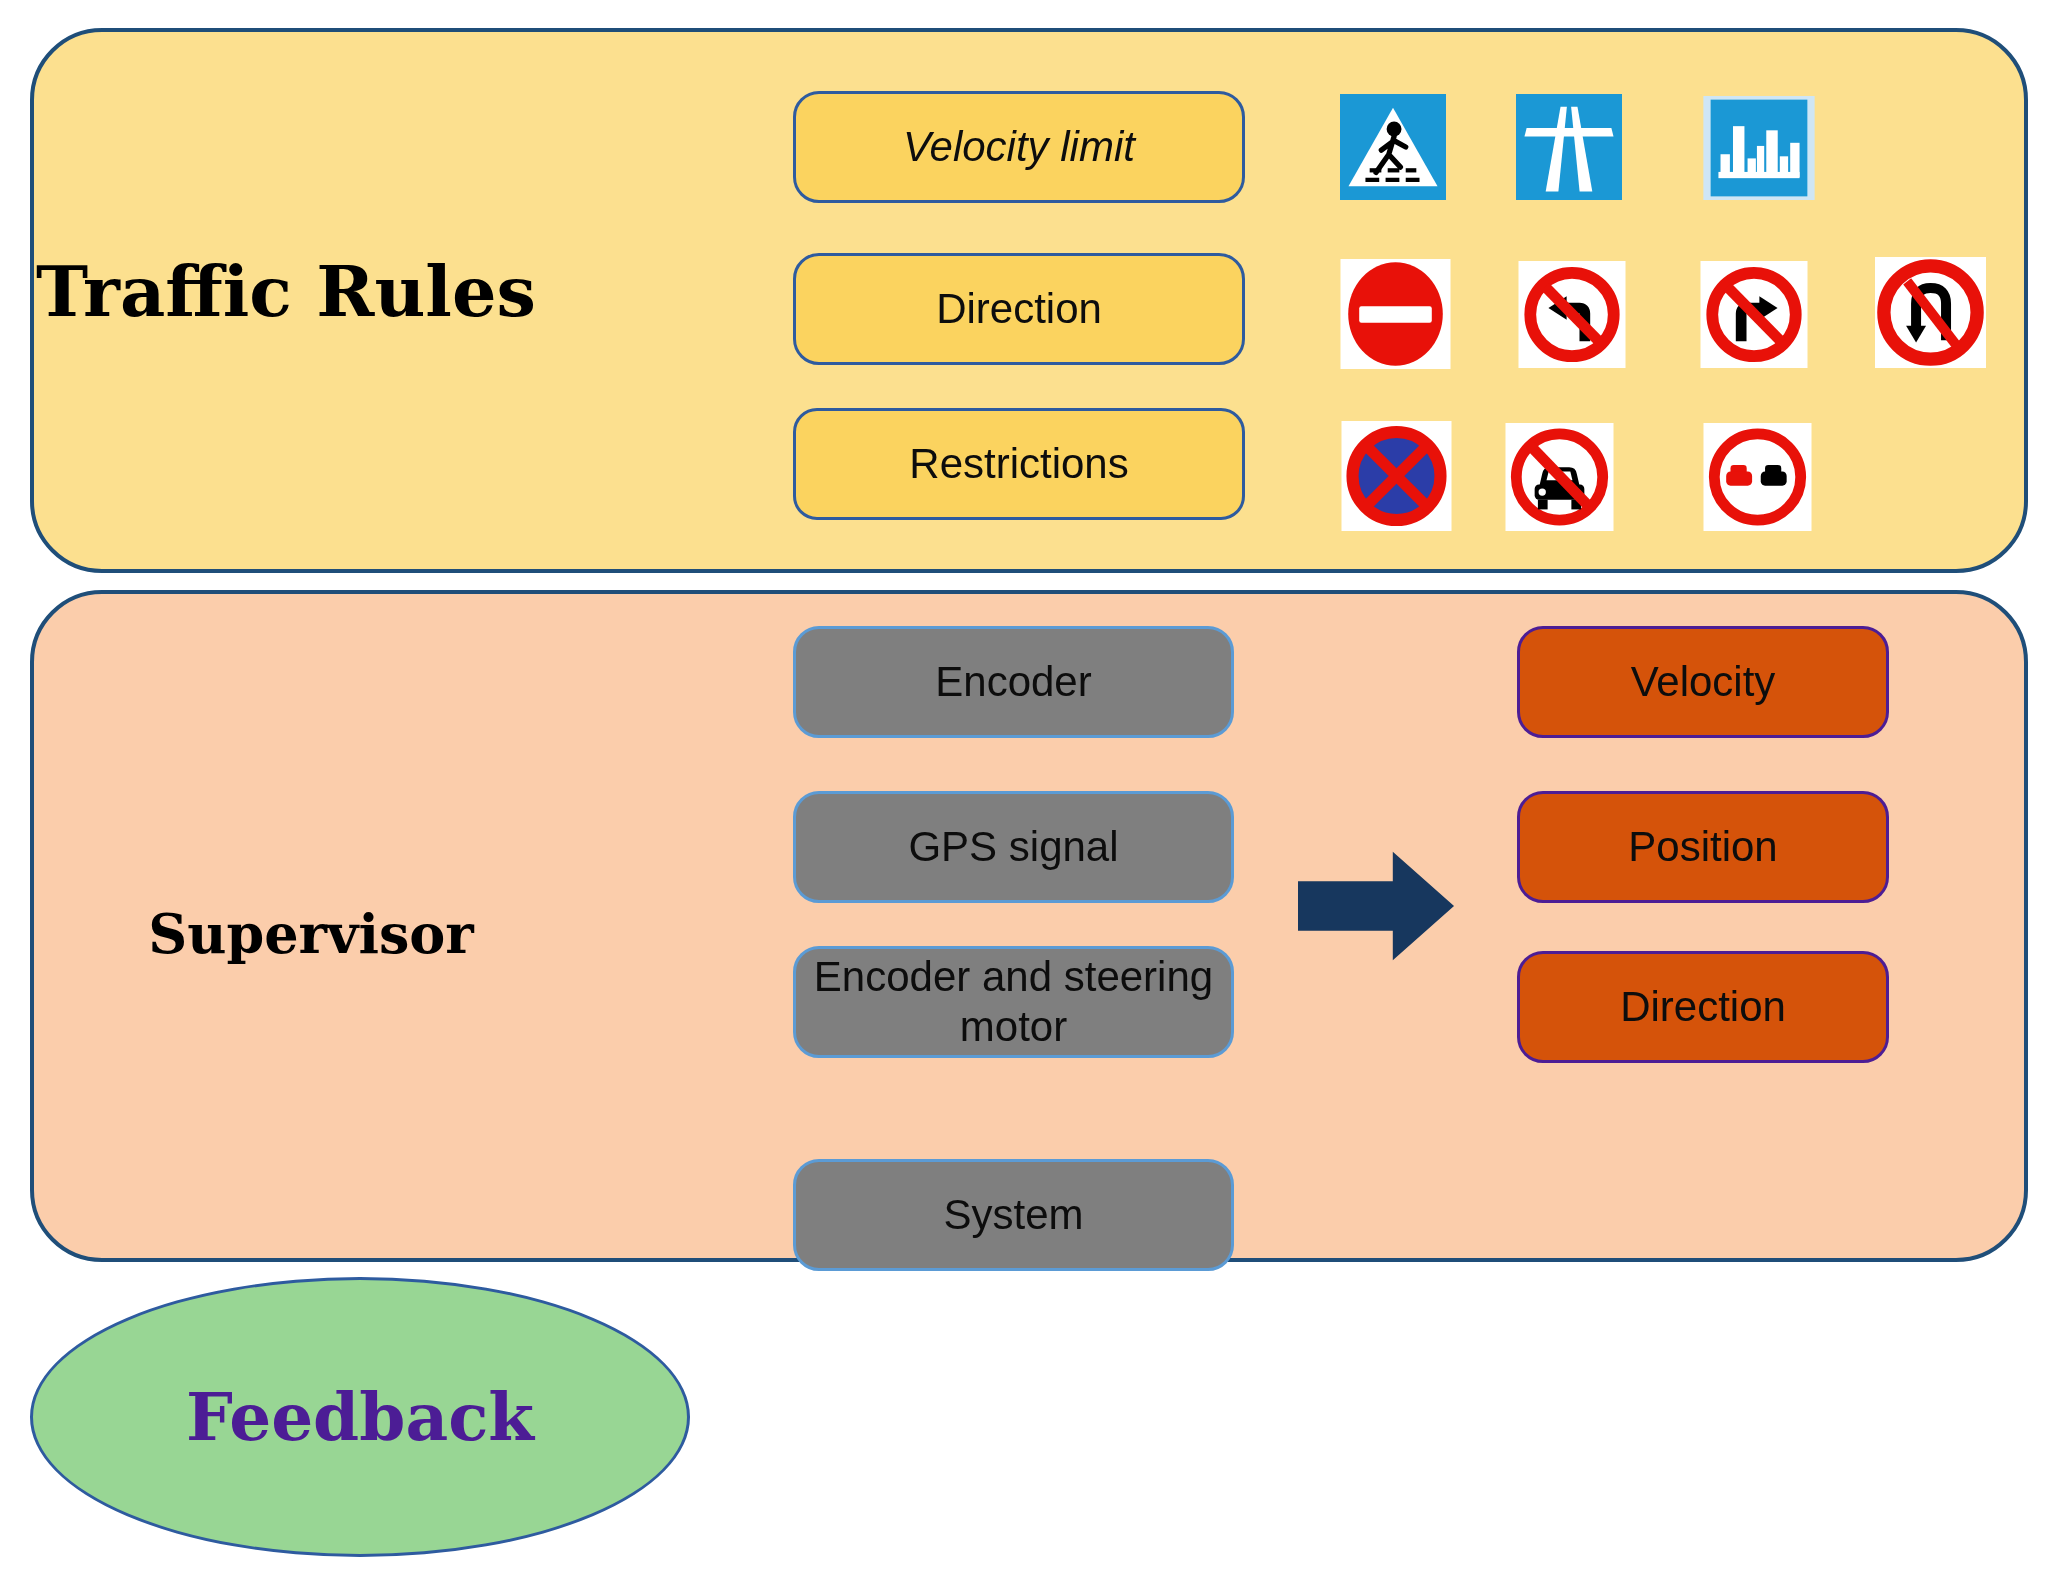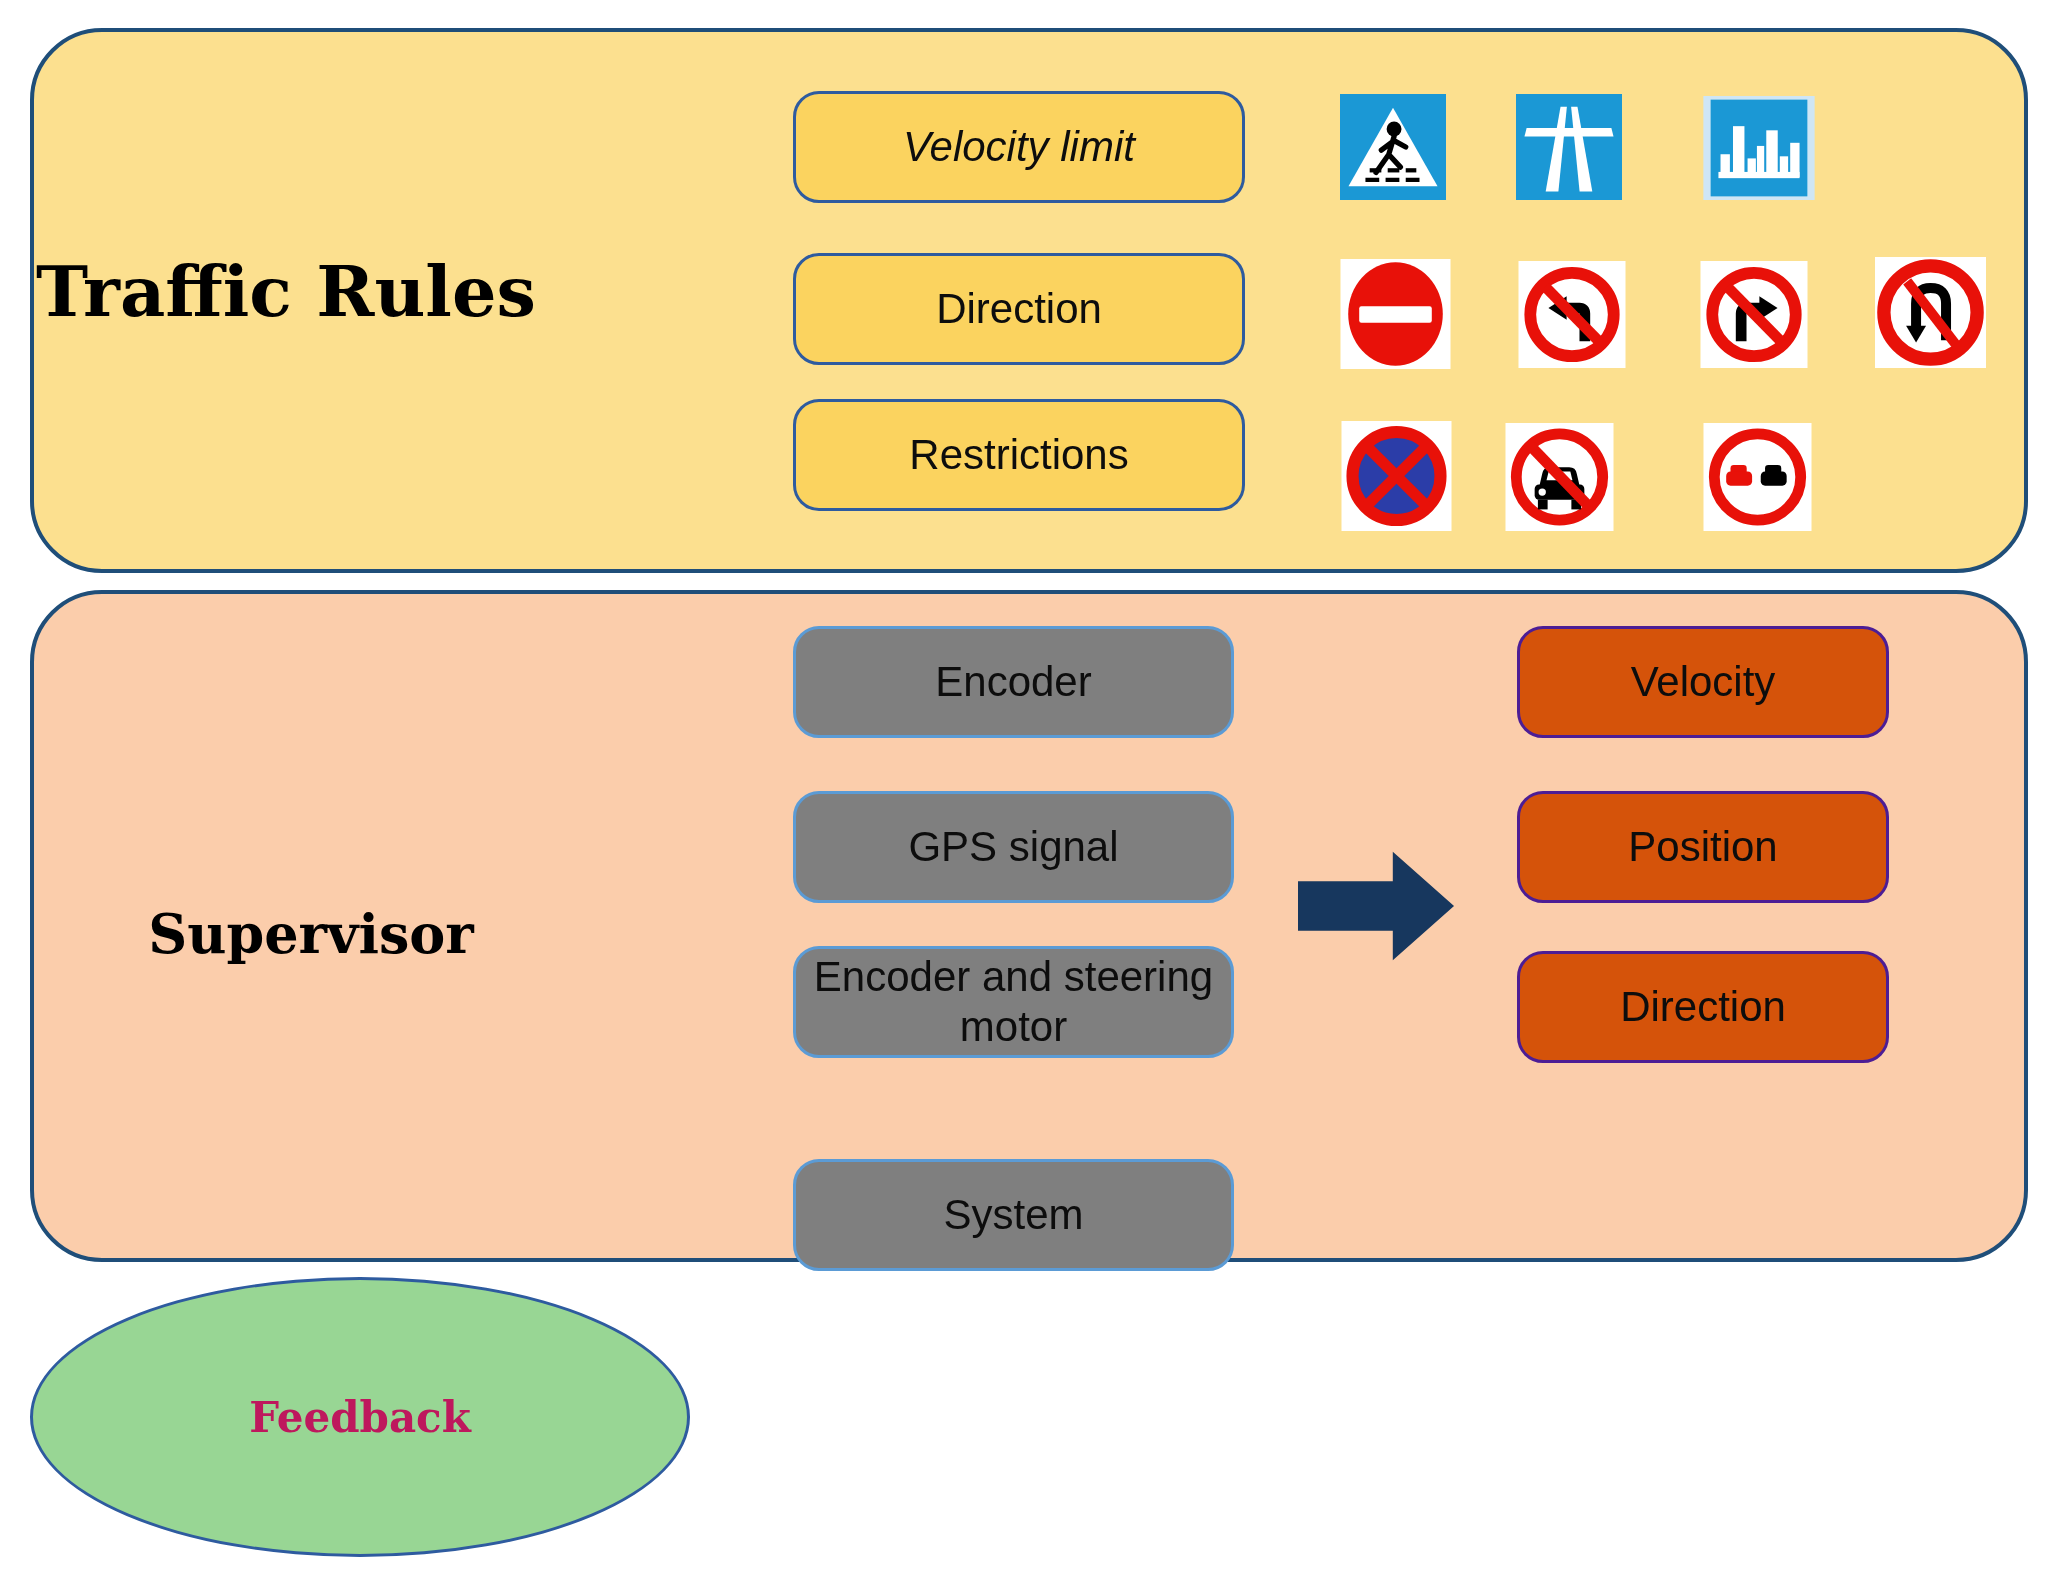--- a/index.html
+++ b/index.html
@@ -23,38 +23,38 @@
 
   .btn{
     position:absolute; box-sizing:border-box; border-radius:26px;
     display:flex; align-items:center; justify-content:center; text-align:center;
     font-size:42px; color:#0d0d0d; line-height:1.2; padding:0 14px;
   }
   .btn.yellow{ background:#FBD35F; border:3px solid #2E5B9F; width:452px; left:759px; height:112px; }
   .btn.gray{ background:#7F7F7F; border:3px solid #5B9BD5; width:441px; left:759px; height:112px;text-align:center; }
   .btn.orange{ background:#D5530A; border:3px solid #4c1d95; width:372px; left:1483px; height:112px; }
 
-  .y0{ top:59px;font-style:italic; } .y1{ top:221px; } .y2{ top:367px; }
+  .y0{ top:59px;font-style:italic; } .y1{ top:221px; } .y2{ top:376px;border-radius:24px; }
   .g0{ top:32px; } .g1{ top:197px; } .g2{ top:352px; height:122px; } .g3{ top:517px; height:115px;margin-top:48px; }
   .o0{ top:32px; } .o1{ top:197px; } .o2{ top:357px; height:118px; } .o3{ top:517px; height:113px; }
 
   .sign{ position:absolute; }
   .sign svg{ display:block; width:100%; height:100%; }
 
   .arrow-wrap{ position:absolute; left:1264px; top:255px; width:158px; height:114px; }
   .arrow-wrap svg{ display:block; width:100%; height:100%; }
 
   .ellipse{
     position:absolute; left:30px; top:1277px; width:660px; height:280px;
     background:#98D694; border:3px solid #2E5B9F; border-radius:50%;
     box-sizing:border-box; display:flex; align-items:center; justify-content:center;
   }
   .t-feedback{
     position:static; font-family:"DejaVu Serif", serif; font-weight:bold;
-    font-size:42px; color:#be185d; margin:0;
+    font-size:66px; color:#4c1d95; margin:0;
   }
 </style>
 </head>
 <body>
 
 <div id="canvas">
 
   <section class="panel traffic">
     <h2 class="big-title t-traffic">Traffic Rules</h2>
 

